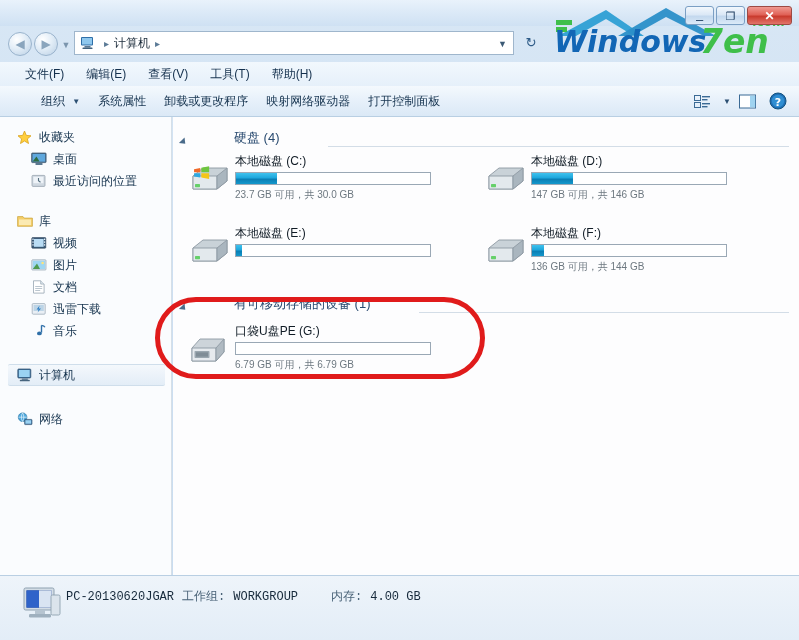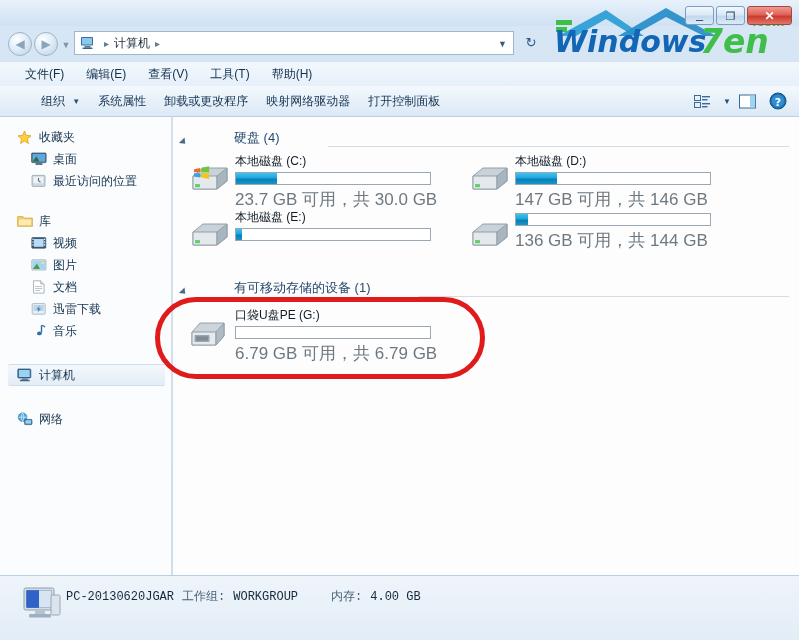--- a/index.html
+++ b/index.html
@@ -312,20 +312,21 @@
     background: #d3dde7;
     margin-left: 8px;
     margin-right: 10px;
   }
 
   .tiles {
     display: flex;
     flex-wrap: wrap;
     padding-left: 10px;
     padding-top: 4px;
+    gap: 16px;
   }
   .tile {
     width: 280px;
     height: 52px;
     display: flex;
     align-items: flex-start;
     margin-bottom: 4px;
     padding-top: 2px;
     box-sizing: border-box;
   }
@@ -357,21 +358,21 @@
     margin-top: 3px;
     box-sizing: border-box;
     position: relative;
     overflow: hidden;
   }
   .bar-fill {
     height: 100%;
     background: linear-gradient(180deg, #3fc2ee 0%, #1fa8dd 42%, #0b7fb5 58%, #1398cc 100%);
   }
   .tile-cap {
-    font-size: 17px;
+    font-size: 10px;
     color: #6d7880;
     margin-top: 3px;
     white-space: nowrap;
   }
 
   
   .annot {
     position: absolute;
     left: 155px;
     top: 297px;
@@ -734,20 +735,21 @@
       <div class="tile">
         <div class="tile-ico">
           <svg width="44" height="38" viewBox="0 0 44 38">
             <path d="M6 17 L16 9 L40 9 L40 22 L30 30 L6 30 Z" fill="#c9d2d8" stroke="#8d99a3" stroke-width="0.9"></path>
             <path d="M6 17 L30 17 L30 30 L6 30 Z" fill="#e3e9ed" stroke="#8d99a3" stroke-width="0.9"></path>
             <path d="M30 17 L40 9 L40 22 L30 30 Z" fill="#aab6bf" stroke="#8d99a3" stroke-width="0.9"></path>
             <rect x="8" y="25" width="5" height="3.2" rx="0.6" fill="#66d06a"></rect>
           </svg>
         </div>
         <div class="tile-body">
+          <div class="tile-name">本地磁盘 (F:)</div>
           <div class="bar-outer">
             <div class="bar-fill" style="width:6%"></div>
           </div>
           <div class="tile-cap">136 GB 可用，共 144 GB</div>
         </div>
       </div>
     </div>
 
     <div class="group-head" style="margin-top:12px;">
       <span class="grp-tri"></span>

